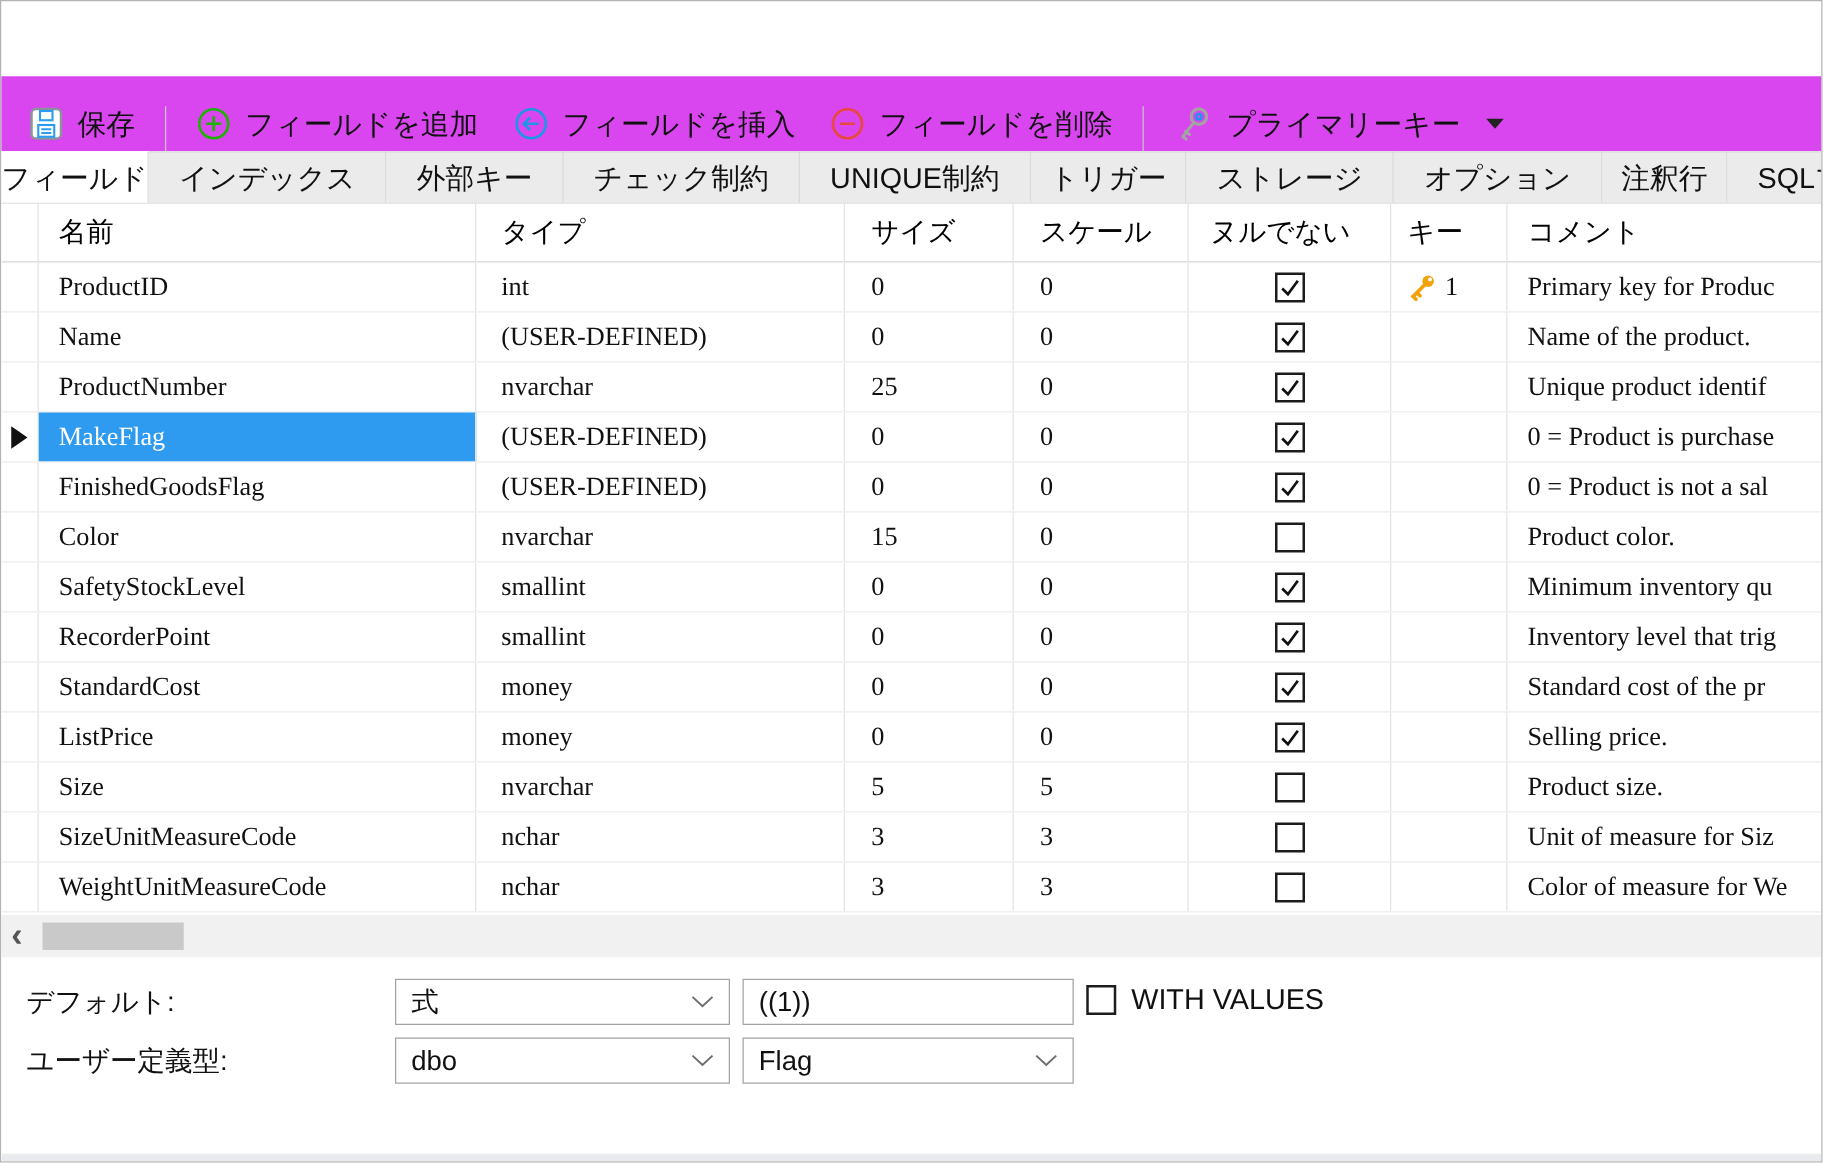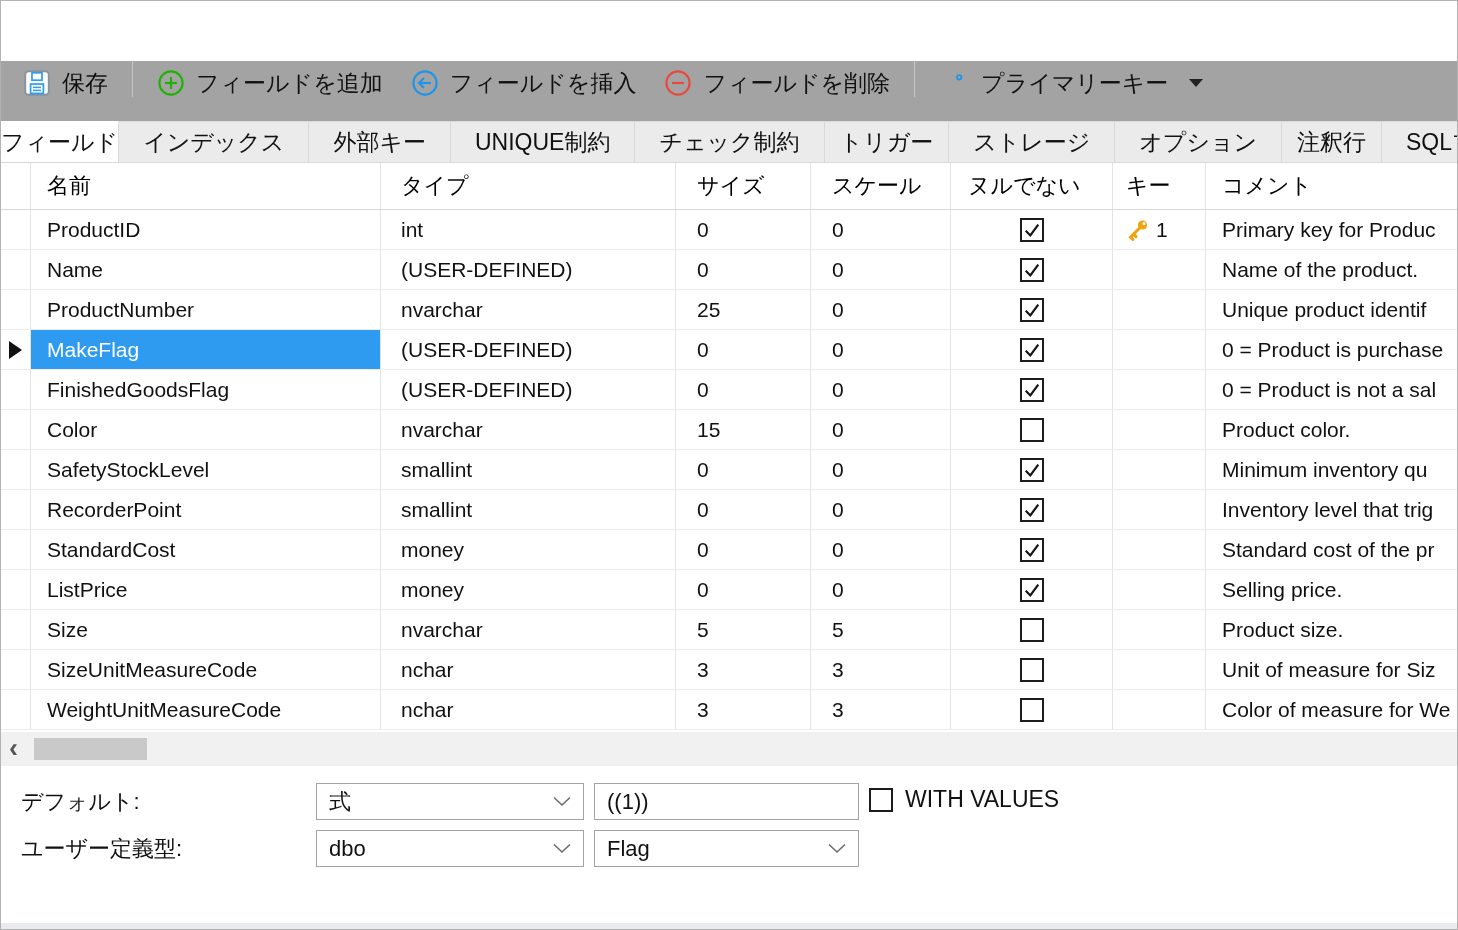--- a/index.html
+++ b/index.html
@@ -8,37 +8,37 @@
   .app { position:relative; width:1458px; height:930px; border:1px solid #b3b3b3; background:#fff; overflow:hidden; }
 
   
   .doctabs { position:absolute; top:0; left:0; right:0; height:60px; background:#fff; border-bottom:1px solid #cfcfcf; display:flex; }
   .doctab { height:60px; display:flex; align-items:center; gap:12px; padding:0 22px; font-size:24px; cursor:default; }
   .doctab.objects { width:152px; background:#fff; border:1px solid #b9b9b9; border-top:none; border-left:none; justify-content:center; }
   .doctab.active { width:398px; background:#e9e9e9; border-right:1px solid #c9c9c9; }
   .tab-icon { width:34px; height:34px; flex:0 0 auto; }
 
   
-  .toolbar { position:absolute; top:60px; left:0; right:0; height:60px; background:#a3a3a3; display:flex; align-items:flex-start; font-size:23px; }
+  .toolbar { position:absolute; top:60px; left:0; right:0; height:60px; background:#d946ef; display:flex; align-items:flex-end; font-size:23px; }
   .tb-item { display:flex; align-items:center; gap:11px; padding:0 14px; height:44px; cursor:default; }
   .tb-sep { width:1px; height:36px; background:#c6c6c6; margin:0 10px; }
   .tb-caret { width:0; height:0; border-left:7px solid transparent; border-right:7px solid transparent; border-top:8px solid #222; margin-left:10px; }
   .ticon { width:28px; height:28px; display:block; }
   .ticon-lg { width:31px; height:31px; display:block; }
 
   
   .subtabs { position:absolute; top:120px; left:0; right:0; height:42px; background:#ebebeb; display:flex; border-bottom:1px solid #d9d9d9; overflow:hidden; }
   .subtab { height:42px; display:flex; align-items:center; justify-content:center; font-size:23px; border-right:1px solid #d9d9d9; padding:0 24px; white-space:nowrap; background:#ebebeb; border-top:1px solid #d9d9d9; }
   .subtab.active { background:#fff; border-top:1px solid #fff; border-bottom:1px solid #fff; margin-bottom:-1px; width:155px; padding:0; }
   .subtab:nth-child(6), .subtab:nth-child(9) { padding:0 15px; }
   .subtab:last-child { border-right:none; }
 
   
   .grid { position:absolute; top:162px; left:0; right:0; height:569px; background:#fff; overflow:hidden; }
-  .grow, .ghead { display:flex; width:1458px; }
+  .grow, .ghead { display:flex; width:1458px;font-family:Liberation Serif, serif; }
   .ghead { height:47px; border-bottom:1px solid #d8d8d8; }
   .grow { height:40px; border-bottom:1px solid #ececec; }
   .cell { flex:0 0 auto; display:flex; align-items:center; padding:0 0 0 16px; font-size:21px; border-right:1px solid #e4e4e4; overflow:hidden; white-space:nowrap; }
   .ghead .cell { font-size:22px; color:#000; }
   .c-gutter  { width:30px; padding:0; justify-content:center; }
   .c-name    { width:350px; }
   .c-type    { width:295px; padding-left:20px; }
   .c-size    { width:135px; padding-left:21px; }
   .c-scale   { width:140px; padding-left:21px; }
   .c-null    { width:162px; justify-content:center; padding:0; }
@@ -138,24 +138,24 @@
     <div class="subtab active">
         <span>フィールド</span>
       </div>
     <div class="subtab">
         <span>インデックス</span>
       </div>
     <div class="subtab">
         <span>外部キー</span>
       </div>
     <div class="subtab">
+        <span>チェック制約</span>
+      </div>
+    <div class="subtab">
         <span>UNIQUE制約</span>
-      </div>
-    <div class="subtab">
-        <span>チェック制約</span>
       </div>
     <div class="subtab">
         <span>トリガー</span>
       </div>
     <div class="subtab">
         <span>ストレージ</span>
       </div>
     <div class="subtab">
         <span>オプション</span>
       </div>

